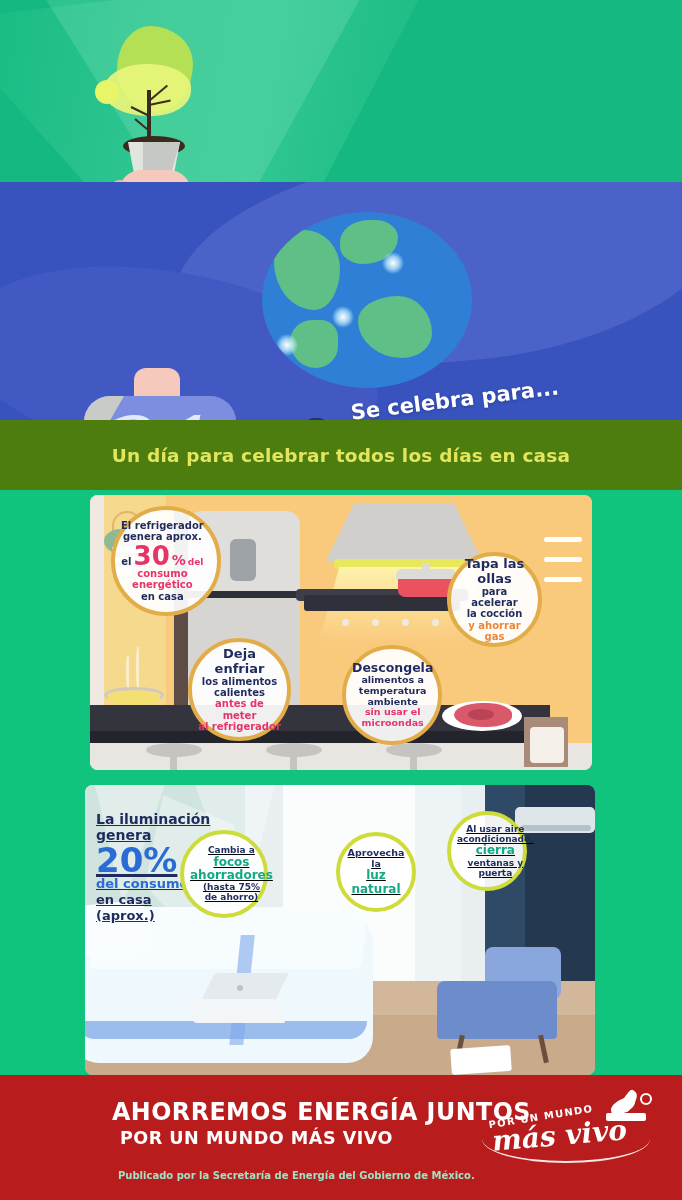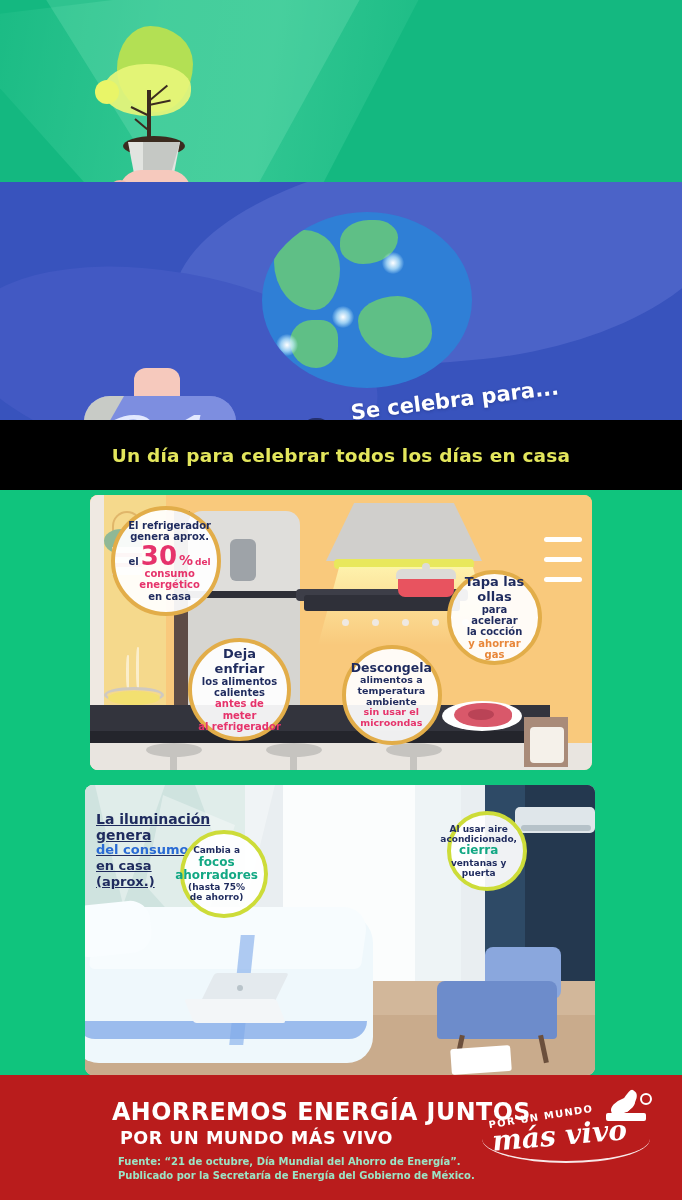--- a/index.html
+++ b/index.html
@@ -139,21 +139,21 @@
     font-style:italic; line-height:1; opacity:.96;
   }
   .cal-hand {
     position:absolute; left:60px; top:-28px; width:46px; height:34px;
     background:#f6c9bd; border-radius:12px 12px 4px 4px;
   }
 
   
   .peri {
     position:absolute; left:0; top:420px; width:682px; height:70px;
-    background:#000000;
+    background:#4d7c0f;
     display:flex; align-items:center; justify-content:center;
   }
   .peri-text {
     font-family:"DejaVu Sans", sans-serif;
     font-size:18.5px; font-weight:bold; color:#e3e65c;
     letter-spacing:.2px;
   }
 
   
   .panel {
@@ -225,27 +225,27 @@
   .b-lamp-glow { position:absolute; left:130px; top:168px; width:96px; height:80px; background:radial-gradient(ellipse at 50% 10%, rgba(255,255,255,.85), rgba(255,255,255,0) 70%); }
   .b-nightstand { position:absolute; left:138px; top:196px; width:96px; height:30px; background:#dfe7ea; }
   .b-chair { position:absolute; left:352px; top:196px; width:120px; height:58px; background:#6d8ccb; border-radius:8px 8px 4px 4px; }
   .b-chair-back { position:absolute; left:400px; top:162px; width:76px; height:52px; background:#8aa7dd; border-radius:8px; }
   .b-chair-leg { position:absolute; top:250px; width:5px; height:28px; background:#6b4f3c; }
   .b-paper { position:absolute; left:366px; top:262px; width:60px; height:26px; background:#ffffff; border-radius:3px; transform:rotate(-4deg); }
 
   
   .bubble {
     position:absolute; border-radius:50%;
-    display:flex; align-items:center; justify-content:flex-end;
+    display:flex; align-items:center; justify-content:flex-start;
     text-align:center; line-height:1.12;
     font-family:"DejaVu Sans", sans-serif;
     background:rgba(255,255,255,0.93);
   }
   .bubble-k { border:4px solid #e2ad49; }
-  .bubble-b { border:4px solid #cddc39; }
+  .bubble-b { border:4px solid #cddc39;text-decoration:underline; }
   .bubble .inner { padding:4px 6px; }
   .b-head { font-weight:bold; color:#1f2b5e; }
   .b-body { font-weight:bold; color:#1f2b5e; }
   .b-accent-pink { font-weight:bold; color:#e6336b; }
   .b-accent-orange { font-weight:bold; color:#e8873a; }
   .b-accent-teal { font-weight:bold; color:#13a884; }
   .big-num { font-size:26px; font-weight:bold; color:#e6336b; line-height:.95; }
   .big-pct { font-size:14px; font-weight:bold; color:#e6336b; }
 
   
@@ -432,21 +432,21 @@
         <span class="big-num">30</span>
         <span class="big-pct">%</span>
         <span class="b-accent-pink" style="font-size:9px;">del</span>
       </div>
       <div class="b-accent-pink">consumo</div>
       <div class="b-accent-pink">energético</div>
       <div class="b-head">en casa</div>
     </div>
   </div>
 
-  <div class="bubble bubble-k" style="left:447px; top:570px; width:95px; height:95px; font-size:10px;">
+  <div class="bubble bubble-k" style="left:447px; top:552px; width:95px; height:95px; font-size:10px;">
     <div class="inner">
       <div class="b-head" style="font-size:13px;">Tapa las ollas</div>
       <div class="b-body">para acelerar</div>
       <div class="b-body">la cocción</div>
       <div class="b-accent-orange">y ahorrar gas</div>
     </div>
   </div>
 
   <div class="bubble bubble-k" style="left:188px; top:638px; width:103px; height:103px; font-size:10px;">
     <div class="inner">
@@ -502,52 +502,59 @@
     <div class="b-chair-back"></div>
     <div class="b-chair"></div>
     <div class="b-chair-leg" style="left:372px; transform:rotate(12deg);"></div>
     <div class="b-chair-leg" style="left:456px; transform:rotate(-12deg);"></div>
     <div class="b-paper"></div>
   </div>
 
   <div class="stat" style="left:96px; top:812px; width:130px; font-size:14px;text-decoration:underline;">
     <span>La iluminación</span><br>
     <span>genera</span>
+    <span class="num20">20%</span>
     <span class="sub">del consumo</span>
     <span style="font-size:13px;">en casa</span><br>
     <span style="font-size:13px;">(aprox.)</span>
   </div>
 
   <div class="bubble bubble-b" style="left:180px; top:830px; width:88px; height:88px; font-size:9px;">
     <div class="inner">
       <div class="b-body">Cambia a</div>
       <div class="b-accent-teal" style="font-size:12px;">focos</div>
       <div class="b-accent-teal" style="font-size:12px;">ahorradores</div>
       <div class="b-body">(hasta 75%</div>
       <div class="b-body">de ahorro)</div>
     </div>
   </div>
 
+  <div class="bubble bubble-b" style="left:336px; top:832px; width:80px; height:80px; font-size:9.5px;">
+    <div class="inner">
+      <div class="b-body">Aprovecha la</div>
+      <div class="b-accent-teal" style="font-size:12px;">luz natural</div>
+    </div>
+  </div>
 
   <div class="bubble bubble-b" style="left:447px; top:811px; width:80px; height:80px; font-size:9px;">
     <div class="inner">
       <div class="b-body">Al usar aire</div>
       <div class="b-body">acondicionado,</div>
       <div class="b-accent-teal" style="font-size:12px;">cierra</div>
       <div class="b-body">ventanas y</div>
       <div class="b-body">puerta</div>
     </div>
   </div>
 
 
   <div class="footer">
     <div class="f-main">AHORREMOS ENERGÍA JUNTOS</div>
     <div class="f-sub">POR UN MUNDO MÁS VIVO</div>
     <div class="f-src">
-      <span>Fuente: “21 de octubre, Día Mundial del Ahorro de Energía”.</span><br>
+      <br>
       <span>Publicado por la Secretaría de Energía del Gobierno de México.</span>
     </div>
 
     <div class="logo">
       <div class="logo-swash"></div>
       <div class="logo-top">POR UN MUNDO</div>
       <div class="logo-main">más vivo</div>
       <div class="logo-icon">
         <div class="li-leaf"></div>
         <div class="li-leaf2"></div>

